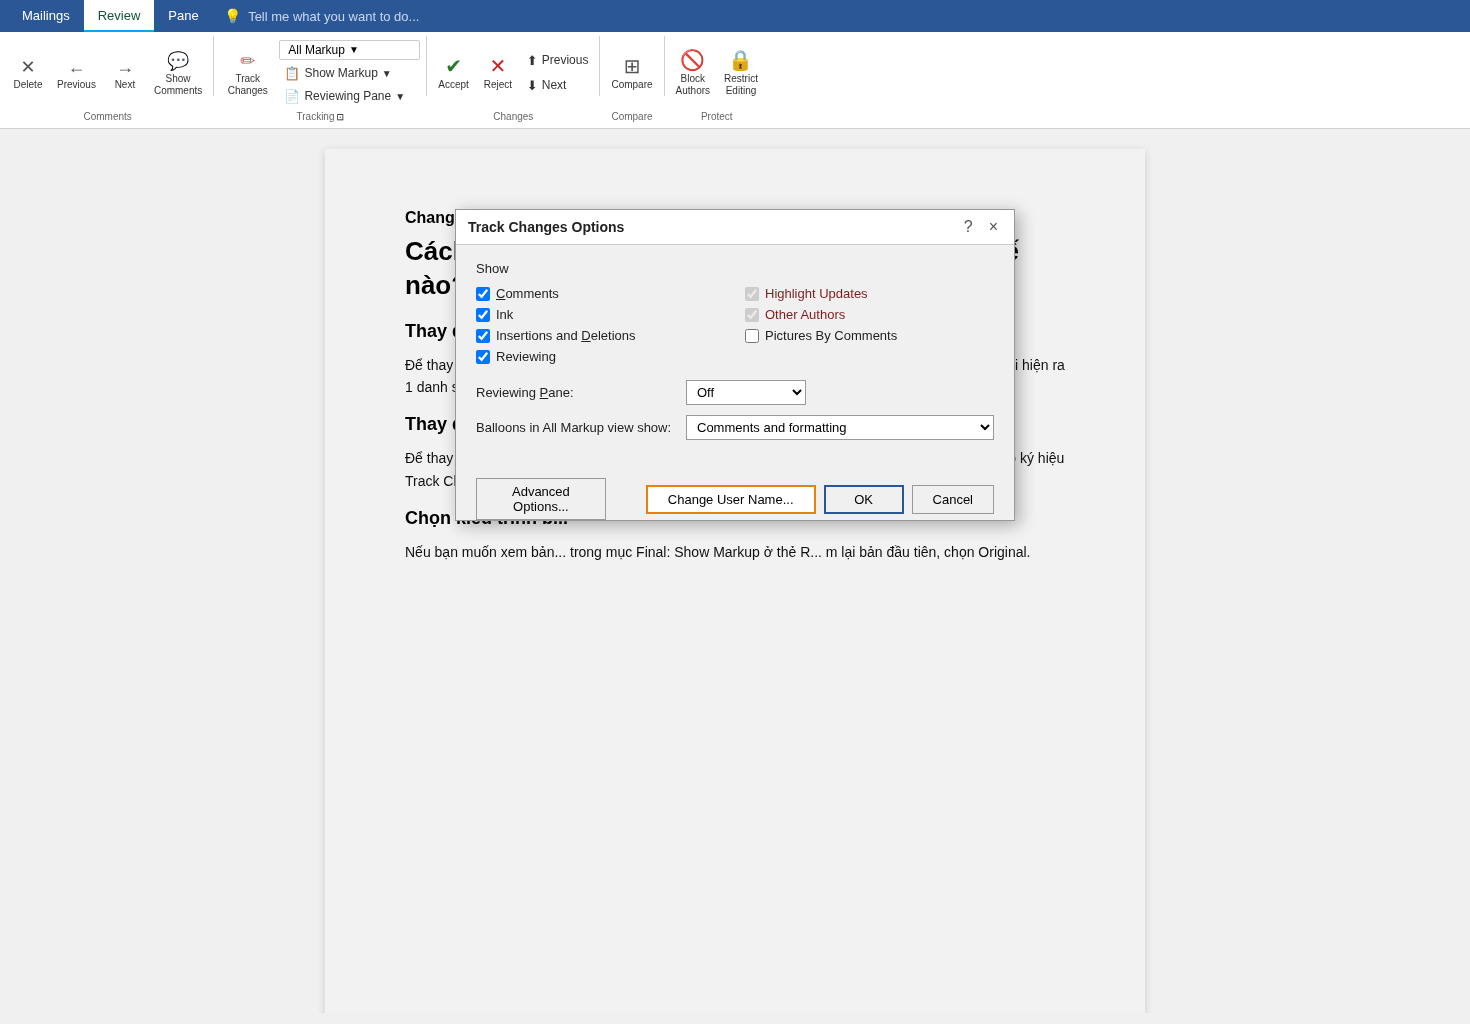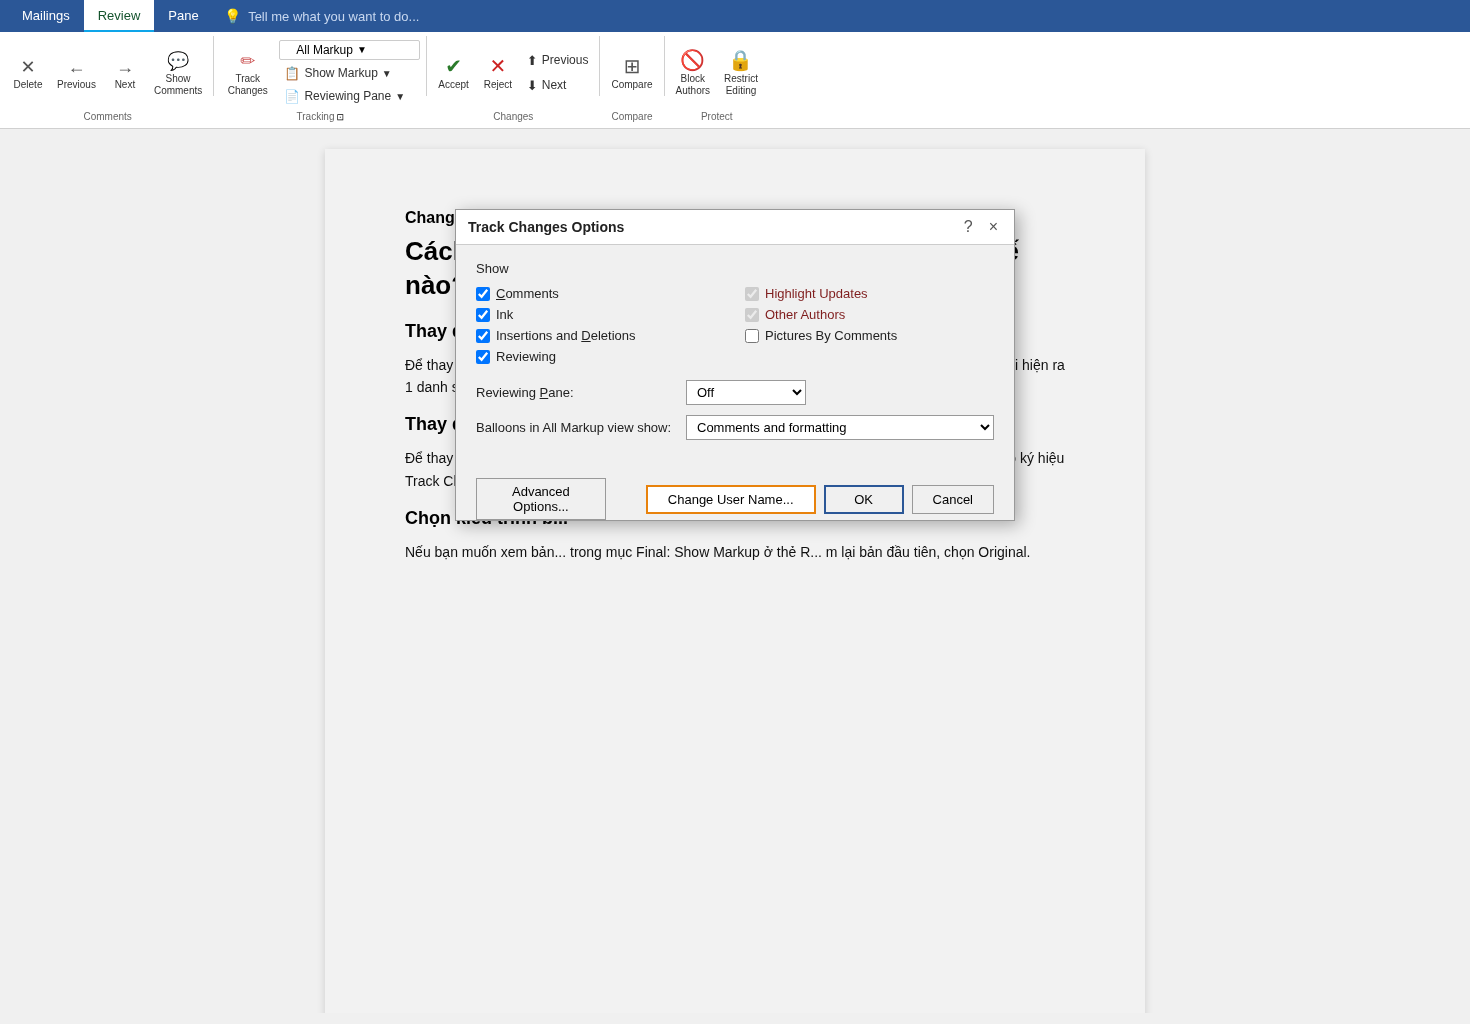--- a/index.html
+++ b/index.html
@@ -125,21 +125,21 @@
     
     .tracking-group {
       min-width: 200px;
     }
 
     .markup-dropdown {
       display: flex;
       align-items: center;
       border: 1px solid #ccc;
       border-radius: 2px;
-      padding: 2px 16px;
+      padding: 2px 8px;
       cursor: pointer;
       font-size: 11px;
       gap: 4px;
       background: #fff;
     }
 
     
     .doc-area {
       background: #f0f0f0;
       overflow: auto;

